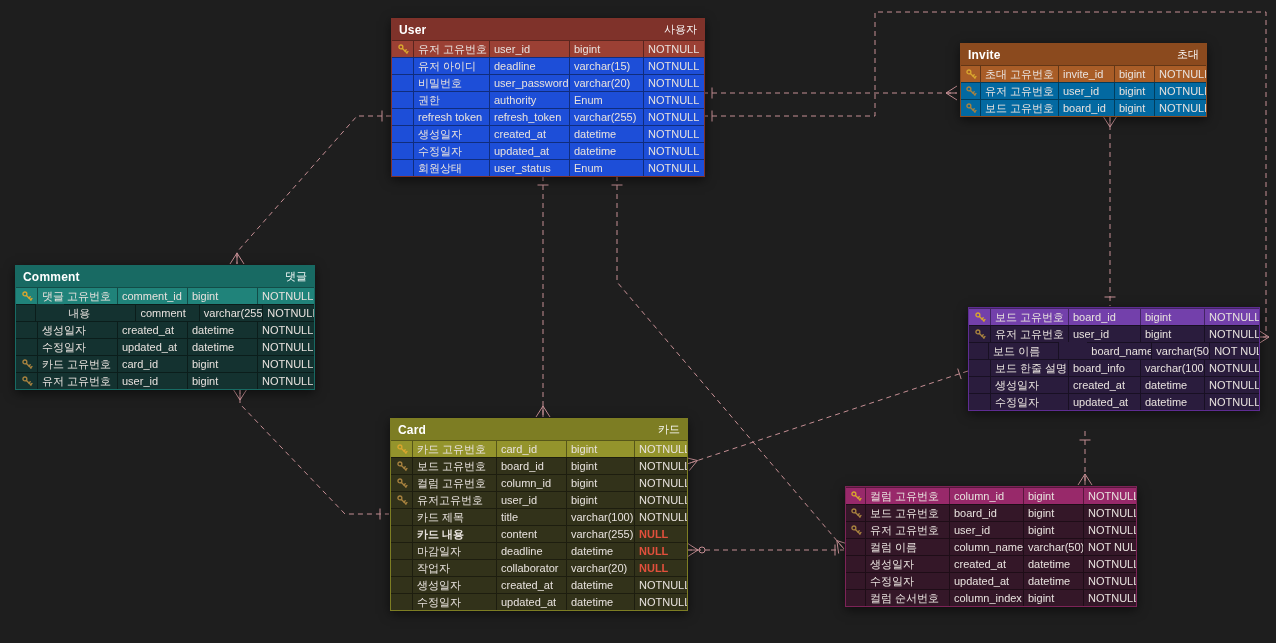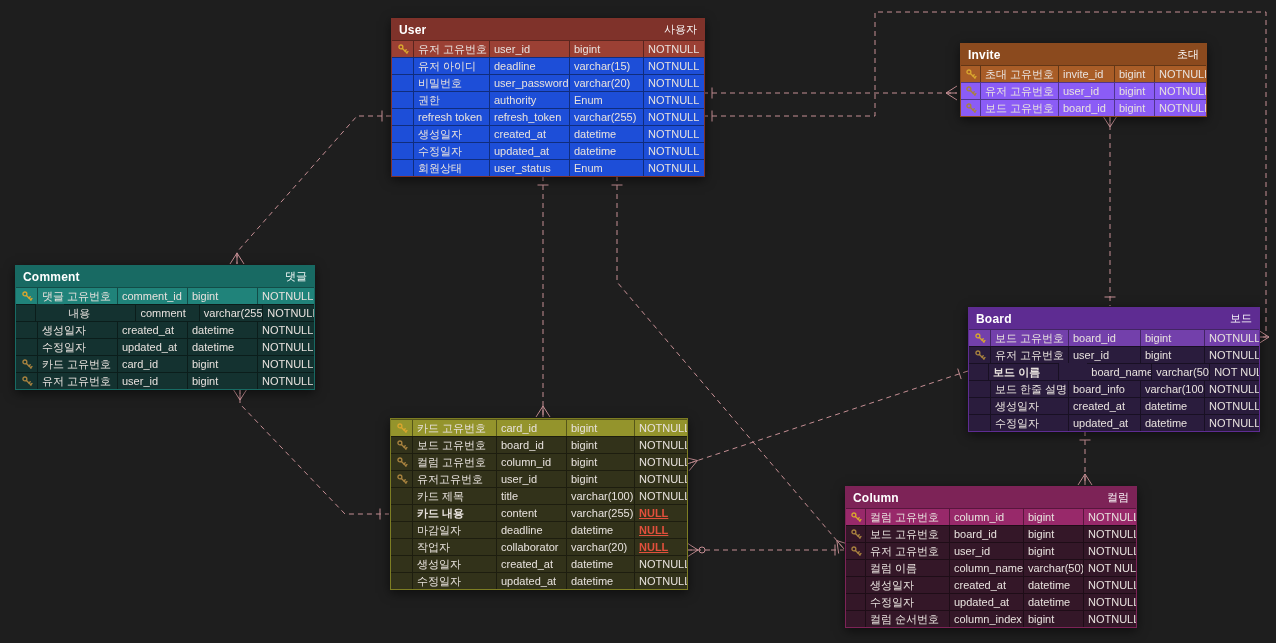--- a/index.html
+++ b/index.html
@@ -24,21 +24,21 @@
   .trow{display:flex;height:17px;}
   .cell{
     display:flex;align-items:center;
     padding:0 4px;box-sizing:border-box;
     border-right:1px solid rgba(0,0,0,.42);
     border-top:1px solid rgba(0,0,0,.42);
     font-size:11px;white-space:nowrap;overflow:hidden;
   }
   .cell:last-child{border-right:none;}
   .icon-cell{justify-content:center;padding:0 2px;}
-  .null-val{color:#e2503c;font-weight:bold;text-decoration:underline;}
+  .null-val{color:#e2503c;font-weight:bold;}
 </style>
 </head>
 <body>
 
 <div id="canvas" style="background: rgb(30, 30, 30);">
   <svg id="rels" width="1276" height="643" viewBox="0 0 1276 643">
       <g stroke="#d89ba1" stroke-width="1" fill="none" opacity="0.9">
         <path d="M391 116 L 357 116 L 237 252 L 237 264" stroke-dasharray="5 4"></path>
         <line x1="382" y1="121.5" x2="382" y2="110.5"></line>
         <line x1="237" y1="253" x2="244" y2="264"></line>
@@ -176,21 +176,21 @@
         <div class="cell" style="width: 60px;">NOTNULL</div>
       </div>
       <div class="trow">
         <div class="cell icon-cell" style="width: 22px;"></div>
         <div class="cell" style="width: 76px;">회원상태</div>
         <div class="cell" style="width: 80px;">user_status</div>
         <div class="cell" style="width: 74px;">Enum</div>
         <div class="cell" style="width: 60px;">NOTNULL</div>
       </div>
     </div>
-    <div class="table" style="left: 960px; top: 43px; width: 245px; background: #8b5cf6; border: 1px solid rgb(139, 74, 30);">
+    <div class="table" style="left: 960px; top: 43px; width: 245px; background: #0369a1; border: 1px solid rgb(139, 74, 30);">
       <div class="thead" style="background: rgb(139, 74, 30);">
         <span class="tname">Invite</span>
         <span class="talias">초대</span>
       </div>
       <div class="trow" style="background: rgb(169, 93, 39);">
         <div class="cell icon-cell" style="width: 20px;">
           <span style="display: inline-flex; line-height: 0;">
             <svg width="12" height="12" viewBox="0 0 16 16">
               <g fill="none" stroke="#d9a62e" stroke-width="1.8" stroke-linecap="round">
                 <circle cx="5.2" cy="5.2" r="2.6"></circle>
@@ -318,24 +318,20 @@
             </svg>
           </span>
         </div>
         <div class="cell" style="width: 80px;">유저 고유번호</div>
         <div class="cell" style="width: 70px;">user_id</div>
         <div class="cell" style="width: 70px;">bigint</div>
         <div class="cell" style="width: 56px;">NOTNULL</div>
       </div>
     </div>
     <div class="table" style="left: 968px; top: 307px; width: 290px; background: rgb(42, 28, 61); border: 1px solid rgb(94, 44, 146);">
-      <div class="thead" style="background: rgb(94, 44, 146);">
-        <span class="tname">Board</span>
-        <span class="talias">보드</span>
-      </div>
       <div class="trow" style="background: rgb(115, 64, 171);">
         <div class="cell icon-cell" style="width: 22px;">
           <span style="display: inline-flex; line-height: 0;">
             <svg width="12" height="12" viewBox="0 0 16 16">
               <g fill="none" stroke="#d9a62e" stroke-width="1.8" stroke-linecap="round">
                 <circle cx="5.2" cy="5.2" r="2.6"></circle>
                 <path d="M7.2 7.2 L13.4 13.4"></path>
                 <path d="M10.6 10.6 l1.7 -1.7"></path>
                 <path d="M12.9 12.9 l1.7 -1.7"></path>
               </g>
@@ -360,21 +356,21 @@
             </svg>
           </span>
         </div>
         <div class="cell" style="width: 78px;">유저 고유번호</div>
         <div class="cell" style="width: 72px;">user_id</div>
         <div class="cell" style="width: 64px;">bigint</div>
         <div class="cell" style="width: 54px;">NOTNULL</div>
       </div>
       <div class="trow">
         <div class="cell icon-cell" style="width: 22px;"></div>
-        <div class="cell" style="width: 78px; font-weight: bold;">보드 이름</div>
+        <div class="cell" style="width: 78px;">보드 이름</div>
         <div class="cell" style="width: 72px; margin-left: 28px;">board_name</div>
         <div class="cell" style="width: 64px;">varchar(50)</div>
         <div class="cell" style="width: 54px;">NOT NULL</div>
       </div>
       <div class="trow">
         <div class="cell icon-cell" style="width: 22px;"></div>
         <div class="cell" style="width: 78px;">보드 한줄 설명</div>
         <div class="cell" style="width: 72px;">board_info</div>
         <div class="cell" style="width: 64px;">varchar(100)</div>
         <div class="cell" style="width: 54px;">NOTNULL</div>
@@ -388,20 +384,24 @@
       </div>
       <div class="trow">
         <div class="cell icon-cell" style="width: 22px;"></div>
         <div class="cell" style="width: 78px;">수정일자</div>
         <div class="cell" style="width: 72px;">updated_at</div>
         <div class="cell" style="width: 64px;">datetime</div>
         <div class="cell" style="width: 54px;">NOTNULL</div>
       </div>
     </div>
     <div class="table" style="left: 390px; top: 418px; width: 296px; background: rgb(50, 50, 26); border: 1px solid rgb(125, 125, 35);">
+      <div class="thead" style="background: rgb(125, 125, 35);">
+        <span class="tname">Card</span>
+        <span class="talias">카드</span>
+      </div>
       <div class="trow" style="background: rgb(148, 148, 44);">
         <div class="cell icon-cell" style="width: 22px;">
           <span style="display: inline-flex; line-height: 0;">
             <svg width="12" height="12" viewBox="0 0 16 16">
               <g fill="none" stroke="#d9a62e" stroke-width="1.8" stroke-linecap="round">
                 <circle cx="5.2" cy="5.2" r="2.6"></circle>
                 <path d="M7.2 7.2 L13.4 13.4"></path>
                 <path d="M10.6 10.6 l1.7 -1.7"></path>
                 <path d="M12.9 12.9 l1.7 -1.7"></path>
               </g>
@@ -504,24 +504,20 @@
       </div>
       <div class="trow">
         <div class="cell icon-cell" style="width: 22px;"></div>
         <div class="cell" style="width: 84px;">수정일자</div>
         <div class="cell" style="width: 70px;">updated_at</div>
         <div class="cell" style="width: 68px;">datetime</div>
         <div class="cell" style="width: 52px;">NOTNULL</div>
       </div>
     </div>
     <div class="table" style="left: 845px; top: 486px; width: 290px; background: rgb(52, 23, 40); border: 1px solid rgb(125, 35, 87);">
-      <div class="thead" style="background: rgb(125, 35, 87);">
-        <span class="tname">Column</span>
-        <span class="talias">컬럼</span>
-      </div>
       <div class="trow" style="background: rgb(152, 41, 106);">
         <div class="cell icon-cell" style="width: 20px;">
           <span style="display: inline-flex; line-height: 0;">
             <svg width="12" height="12" viewBox="0 0 16 16">
               <g fill="none" stroke="#d9a62e" stroke-width="1.8" stroke-linecap="round">
                 <circle cx="5.2" cy="5.2" r="2.6"></circle>
                 <path d="M7.2 7.2 L13.4 13.4"></path>
                 <path d="M10.6 10.6 l1.7 -1.7"></path>
                 <path d="M12.9 12.9 l1.7 -1.7"></path>
               </g>

